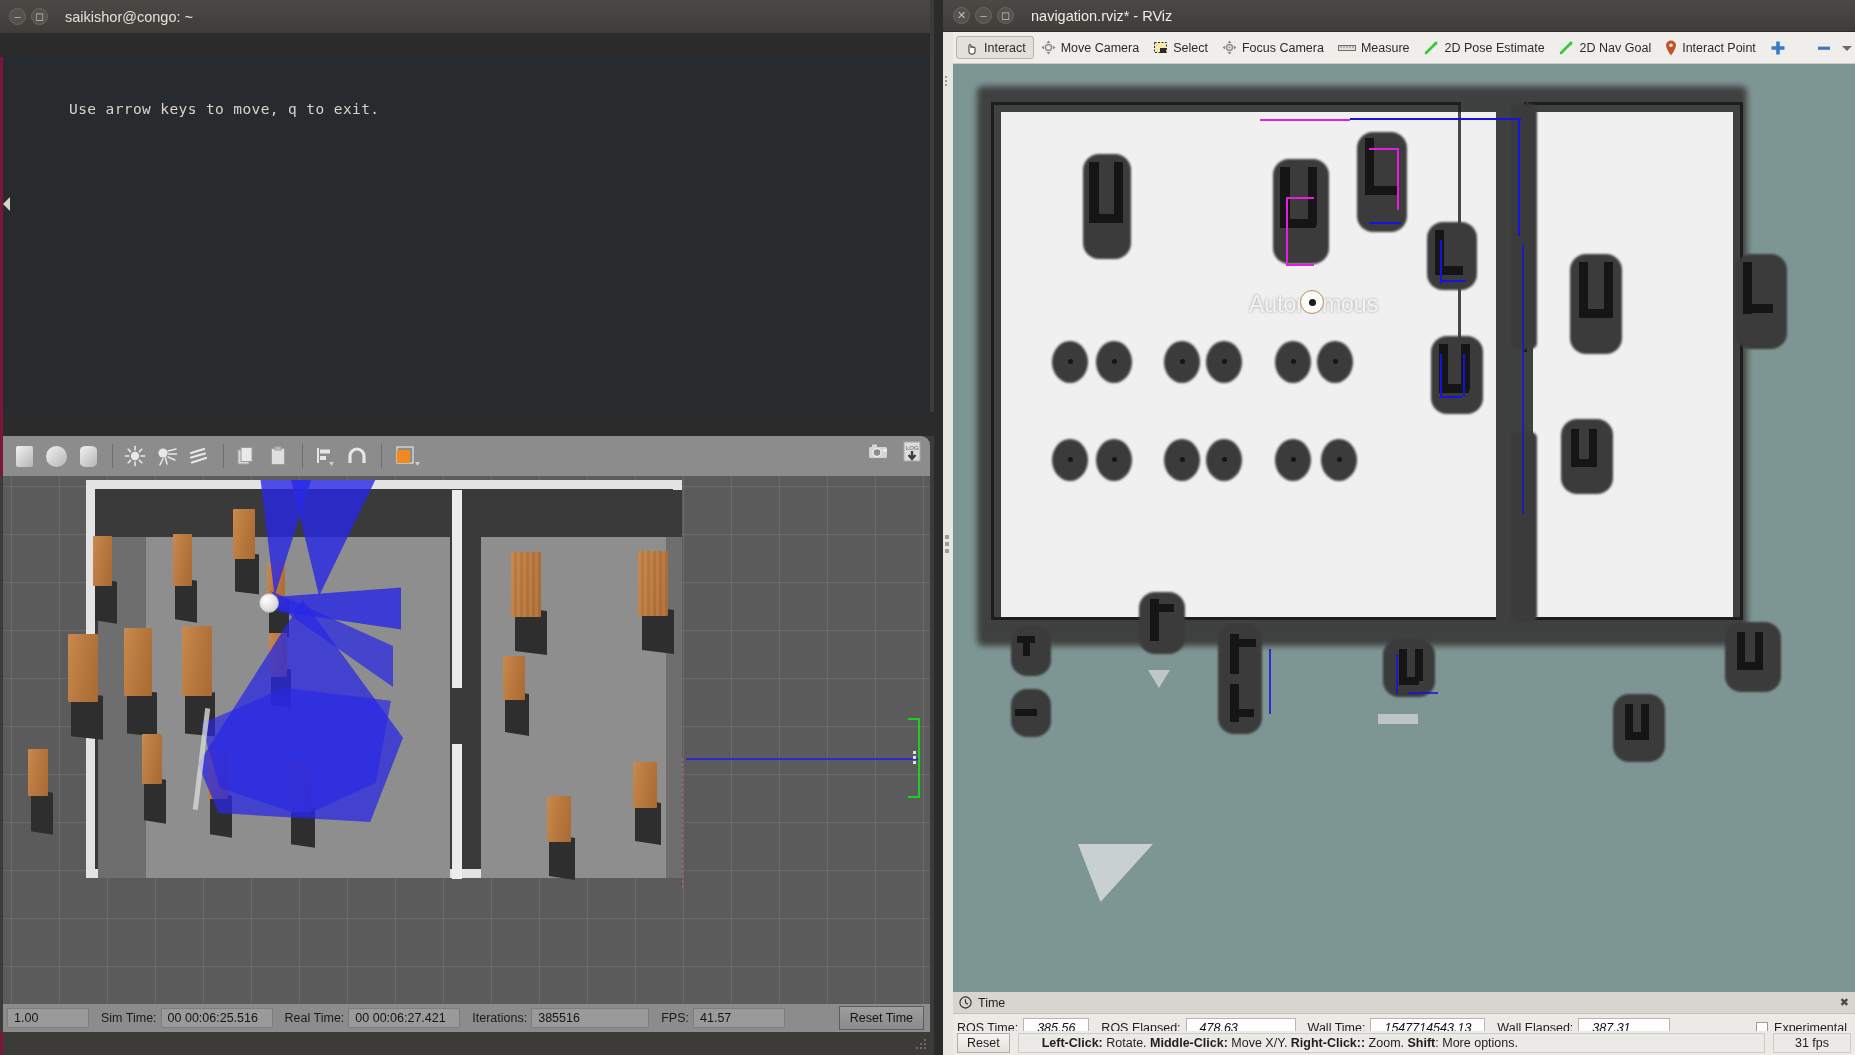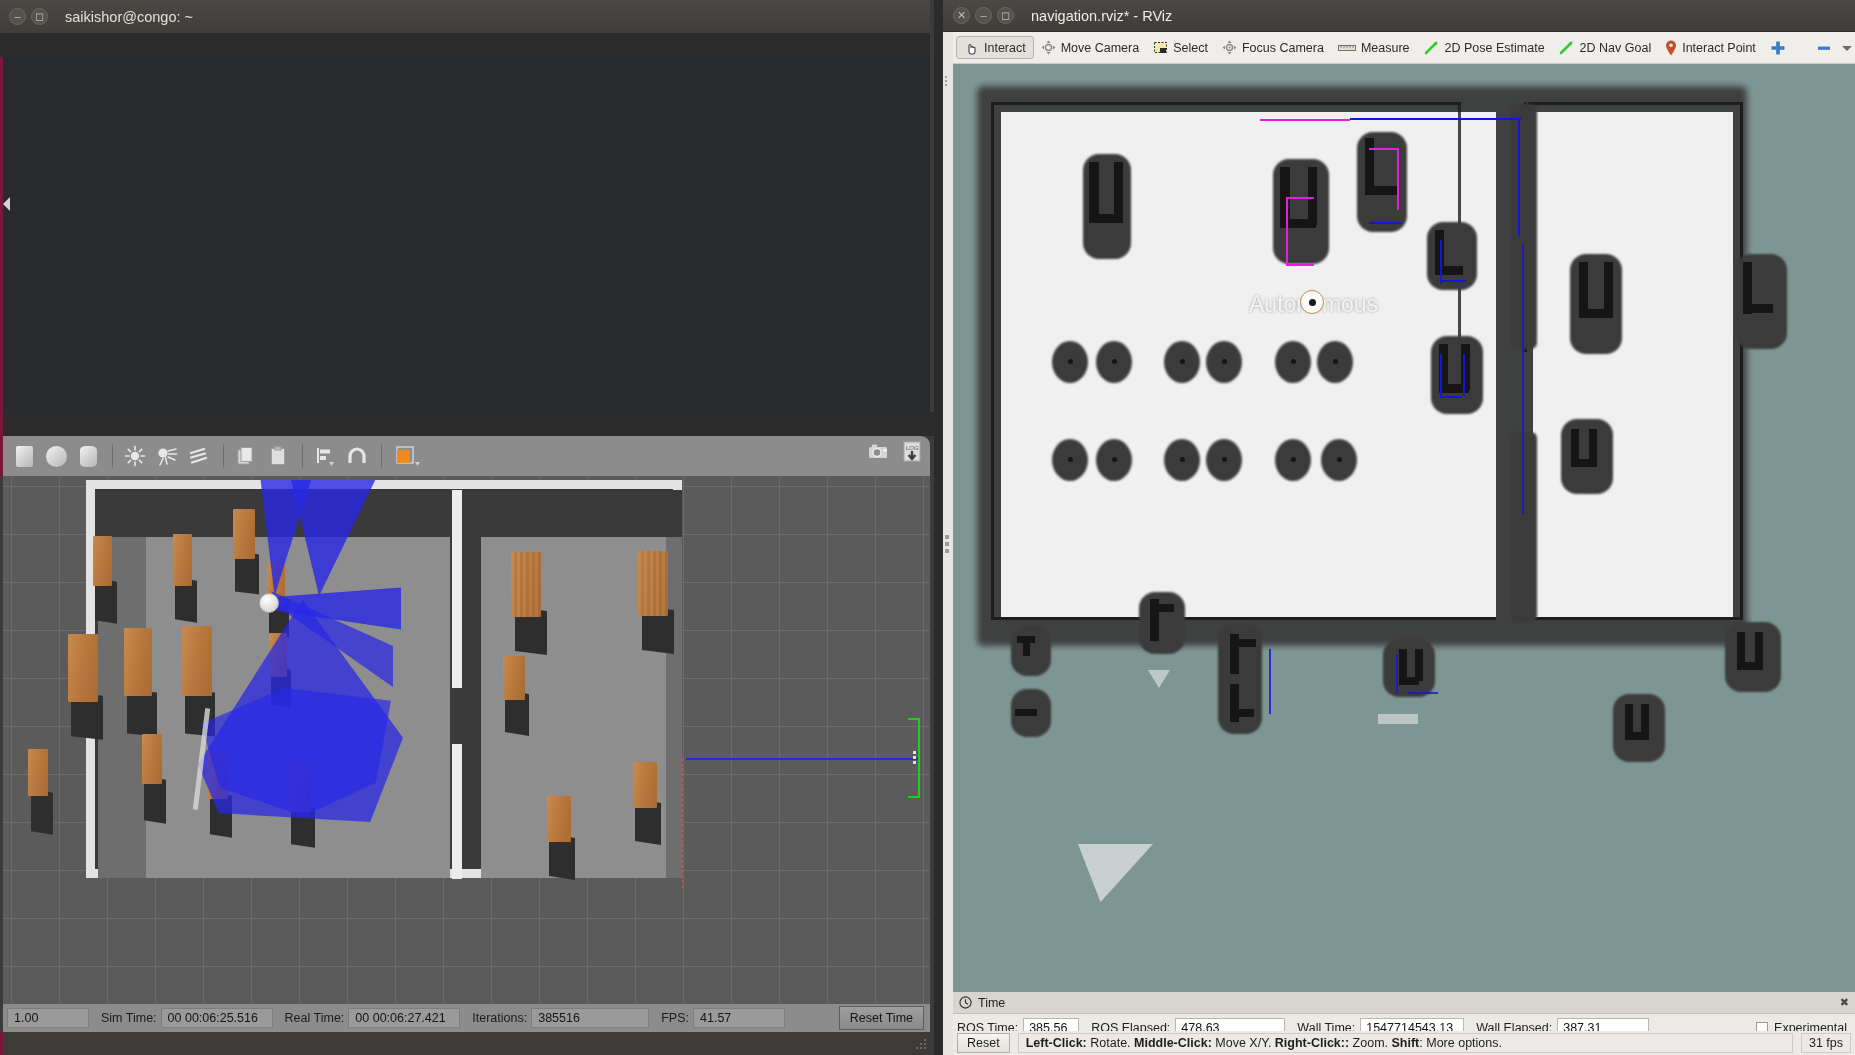--- a/index.html
+++ b/index.html
@@ -256,40 +256,40 @@
     padding: 0 6px; font-size:12.5px; color:#232323;
     border-bottom: 1px solid #c2bfb9;
   }
   #time-fields {
     height:24px; display:flex; align-items:center; gap:0;
     font-size:12.5px; color:#1e1e1e; padding: 3px 4px 0 4px;
   }
   .t-lbl { margin-right:5px; white-space:nowrap; }
   .t-input {
     background:#fff; border:1px solid #b9b6b0;
-    padding: 2px 5px; margin-right:12px;
-    font-size:12.5px; color:#111;
+    padding: 2px 13px; margin-right:12px;
+    font-size:12.5px; color:#111;font-style:italic;
   }
   #exp-wrap { margin-left:auto; display:flex; align-items:center; gap:6px; padding-right:4px;}
   .chk { width:12px;height:12px;border:1px solid #9c9994;background:#fff;}
   #bottom-bar {
     position:absolute; left:10px; bottom:0; width:902px; height:24px;
     background:#eceae6; display:flex; align-items:center; gap:8px;
     padding: 0 4px; font-size:12.5px; color:#1e1e1e;
   }
   #reset-btn {
     background: linear-gradient(to bottom,#f6f5f2,#e3e1dc);
     border:1px solid #b2afa9; padding:2px 9px; font-size:12.5px; color:#1c1c1c;
   }
   #hint-box {
     flex:1; background:#eceae6; border:1px solid #cfccc6;
-    padding:2px 7px; white-space:nowrap; overflow:hidden;
+    padding:2px 23px; white-space:nowrap; overflow:hidden;
   }
   #fps-box {
-    background:#eceae6; border:1px solid #cfccc6; padding:2px 7px;
+    background:#eceae6; border:1px solid #cfccc6; padding:2px 21px;
   }
   .b { font-weight:bold; }
 
   
   .ico { display:inline-block; }
   svg { display:block; }
 </style>
 </head>
 <body>
 
@@ -298,20 +298,21 @@
   <div id="left-col">
 
     <div id="terminal-window">
       <div id="term-titlebar">
         <div class="win-btn">–</div>
         <div class="win-btn">◻</div>
         <div id="term-title">saikishor@congo: ~</div>
       </div>
       <div id="term-body">
         <div id="term-scroll-mark"></div>
+        <div id="term-line-2">Use arrow keys to move, q to exit.</div>
       </div>
       <div id="term-window-right"></div>
     </div>
 
     <div id="gazebo-window">
       <div id="gz-topstrip"></div>
 
       <div id="gz-toolbar">
         <div class="gz-tool">
           <div class="gz-shape" style="width:17px;height:21px;border-radius:2px;"></div>

